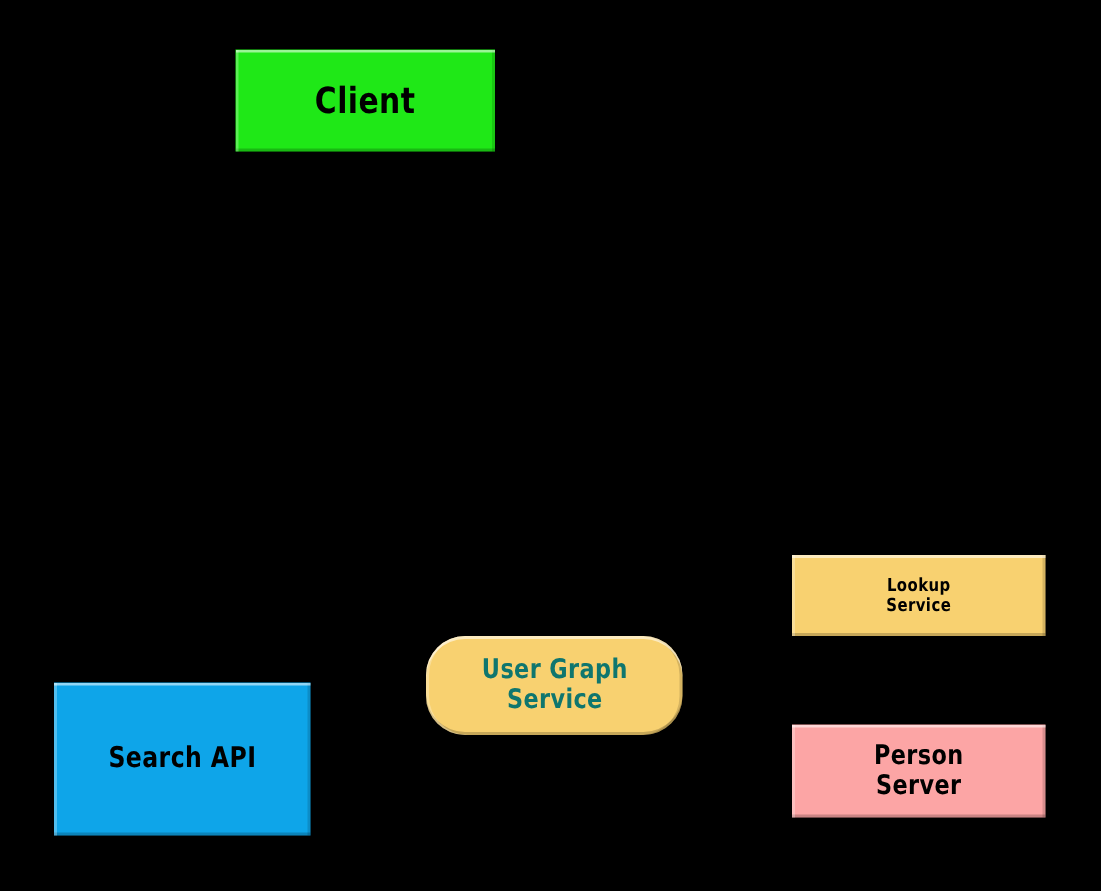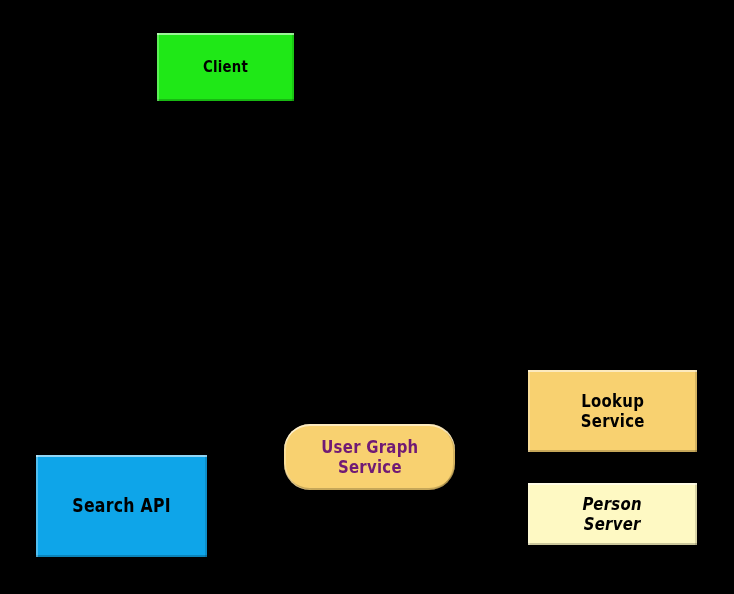--- a/index.html
+++ b/index.html
@@ -36,23 +36,23 @@
       inset -2px 0 0 rgba(0,0,0,0.14),
       3px 4px 5px rgba(0,0,0,0.85);
   }
   .node-label {
     display: block;
     white-space: pre-line;
     transform: scaleX(0.92);
   }
 
   
-  .node--client        { left:157px; top: 33px; width:137px; height: 68px; font-size:16px; }
+  .node--client        { left:157px; top: 33px; width:173px; height: 68px; font-size:24px; }
   .node--webserver     { left:157px; top:216px; width:171px; height:102px; font-size:20px; }
-  .node--lookup        { left:528px; top:370px; width:169px; height: 82px; font-size:18px; }
+  .node--lookup        { left:528px; top:370px; width:169px; height: 54px; font-size:12px; }
   .node--usergraph     { left:284px; top:424px; width:171px; height: 66px; font-size:18px; }
   .node--searchapi     { left: 36px; top:455px; width:171px; height:102px; font-size:19px; }
   .node--personserver  { left:528px; top:483px; width:169px; height: 62px; font-size:18px; }
 
   
   .edge-layer {
     position: absolute;
     left: 0; top: 0;
     width: 734px;
     height: 594px;
@@ -85,27 +85,27 @@
   <div class="node node--client" style="background: rgb(31, 232, 23); color: rgb(0, 0, 0);">
     <span class="node-label">Client</span>
   </div>
 
 
   <div class="node node--lookup" style="background: rgb(248, 209, 112); color: rgb(0, 0, 0);">
     <span class="node-label">Lookup
 Service</span>
   </div>
 
-  <div class="node node--usergraph" style="background: rgb(248, 209, 112); color: #701a75; border-radius: 26px;">
+  <div class="node node--usergraph" style="background: rgb(248, 209, 112); color: #0f766e; border-radius: 26px;">
     <span class="node-label">User Graph
 Service</span>
   </div>
 
   <div class="node node--searchapi" style="background: #0ea5e9; color: rgb(0, 0, 0);">
     <span class="node-label">Search API</span>
   </div>
 
-  <div class="node node--personserver" style="background: #fef9c3; color: rgb(0, 0, 0); font-style: italic;">
+  <div class="node node--personserver" style="background: #fca5a5; color: rgb(0, 0, 0);">
     <span class="node-label">Person
 Server</span>
   </div>
 
 </div>
 
 </body></html>

